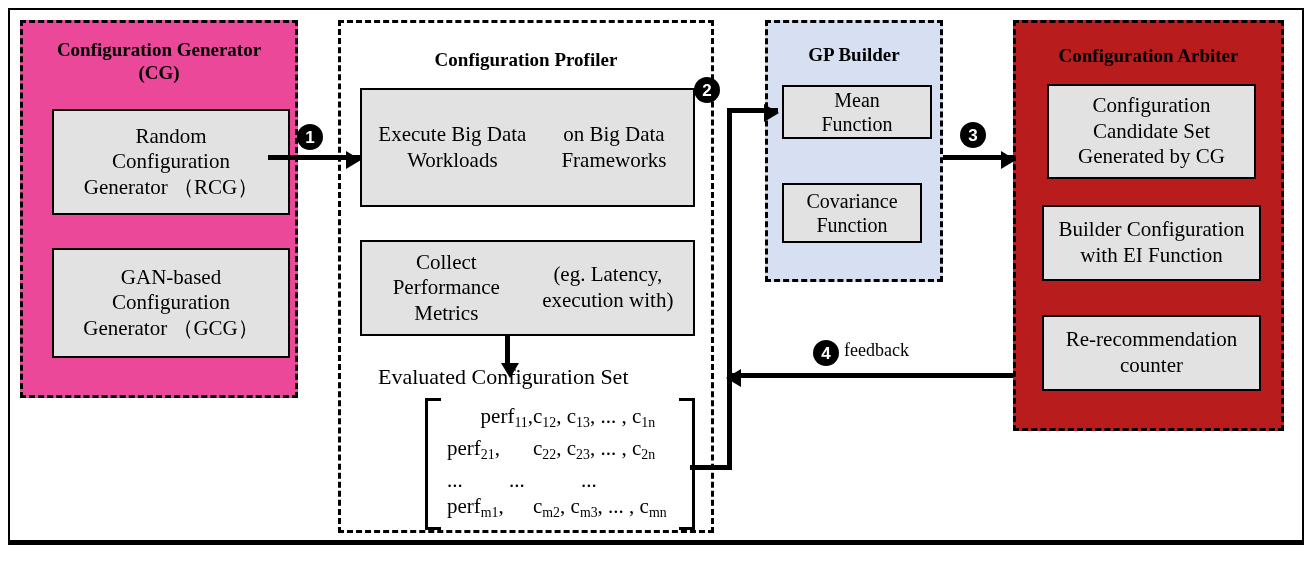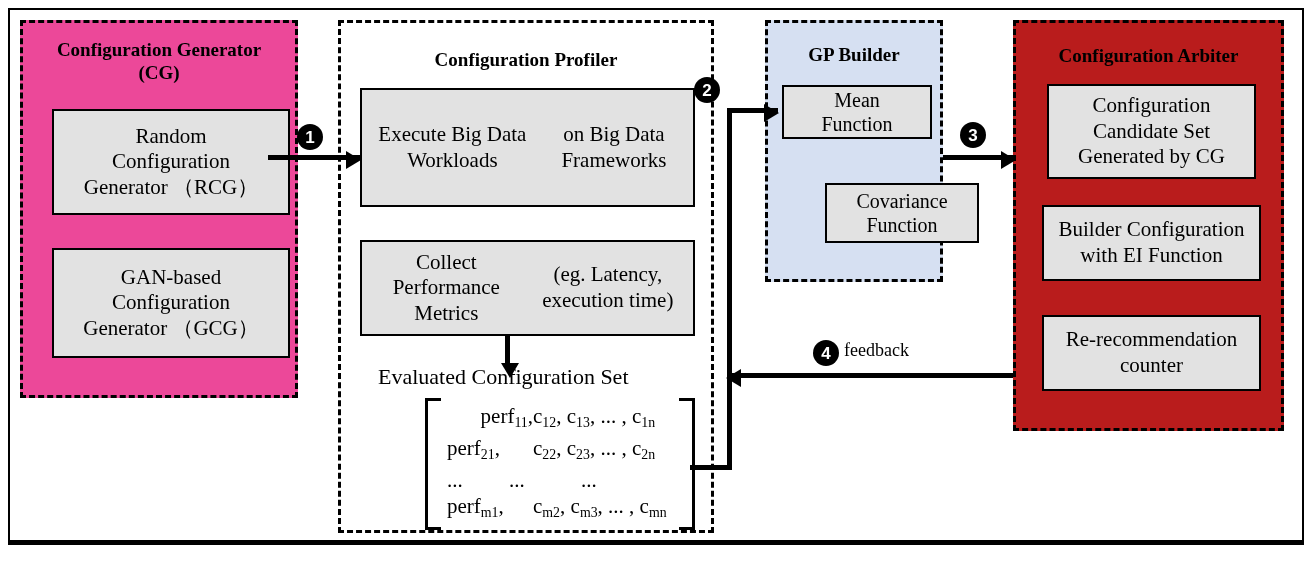--- a/index.html
+++ b/index.html
@@ -202,21 +202,21 @@
     <div class="panel-title" style="top:26px;text-align:center;">Configuration Profiler</div>
   </div>
 
   <div class="box" style="left:360px; top:88px; width:335px; height:119px; flex-direction:row;">
     <span>Execute Big Data Workloads</span>
     <span>on Big Data Frameworks</span>
   </div>
 
   <div class="box" style="left:360px; top:240px; width:335px; height:96px; flex-direction:row;">
     <span>Collect Performance Metrics</span>
-    <span>(eg. Latency, execution time)</span>
+    <span>(eg. Latency, execution with)</span>
   </div>
 
   <div class="v-arrow" style="left:505px; top:336px; height:28px;"></div>
 
   <div class="plain-label" style="left:378px; top:364px; font-size:22px;">Evaluated Configuration Set</div>
 
   <div id="matrix-wrap">
     <div class="bracket" id="bracket-left"></div>
     <div class="bracket" id="bracket-right"></div>
 
@@ -235,21 +235,21 @@
   </div>
 
   <div class="panel" id="panel-gp" style="left:765px; top:20px; width:178px; height:262px; background:#d6e0f2;">
     <div class="panel-title" style="top:21px;">GP Builder</div>
 
     <div class="box small" style="left:14px; top:62px; width:150px; height:54px; flex-direction:column;">
       <span>Mean</span>
       <span>Function</span>
     </div>
 
-    <div class="box small" style="left:14px; top:160px; width:154px; height:60px; flex-direction:column;margin-left:43px;">
+    <div class="box small" style="left:14px; top:160px; width:140px; height:60px; flex-direction:column;">
       <span>Covariance</span>
       <span>Function</span>
     </div>
   </div>
 
   <div class="panel" id="panel-arbiter" style="left:1013px; top:20px; width:271px; height:411px; background:#b91c1c;">
     <div class="panel-title" style="top:22px;">Configuration Arbiter</div>
 
     <div class="box" style="left:31px; top:61px; width:209px; height:95px; flex-direction:column;">
       <span>Configuration</span>

